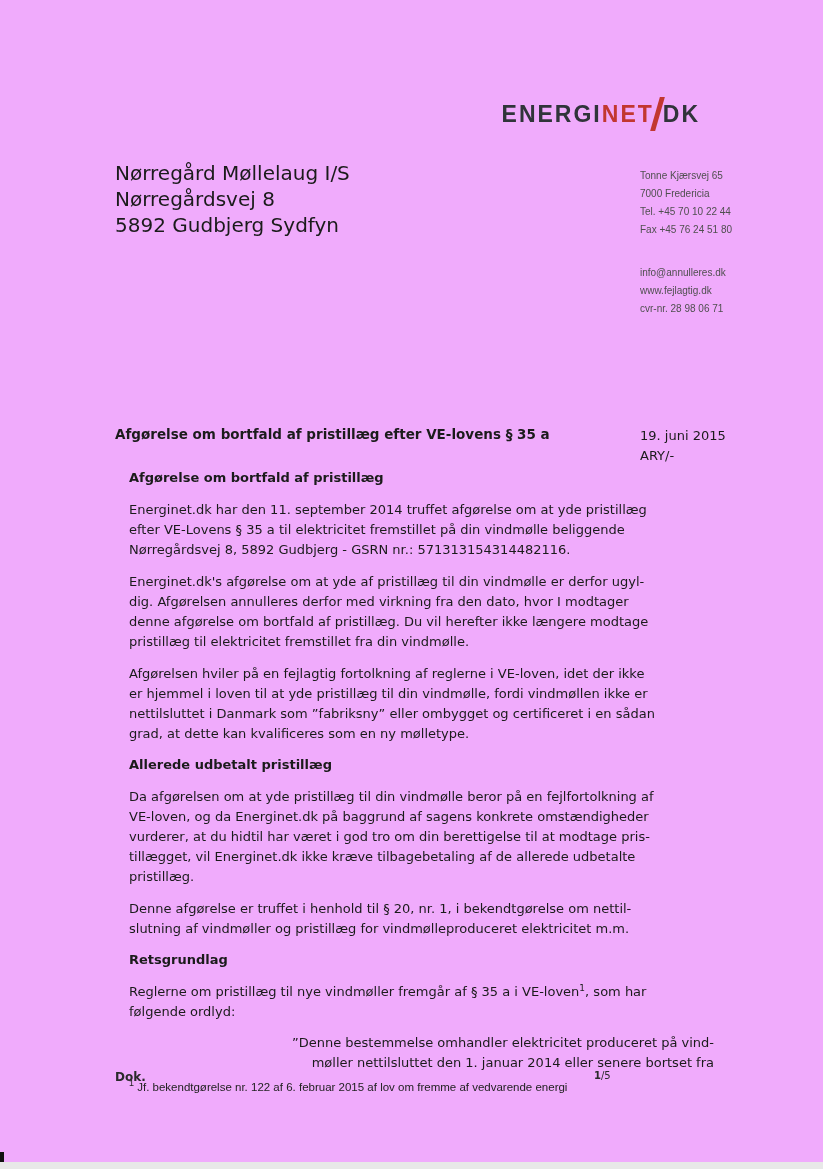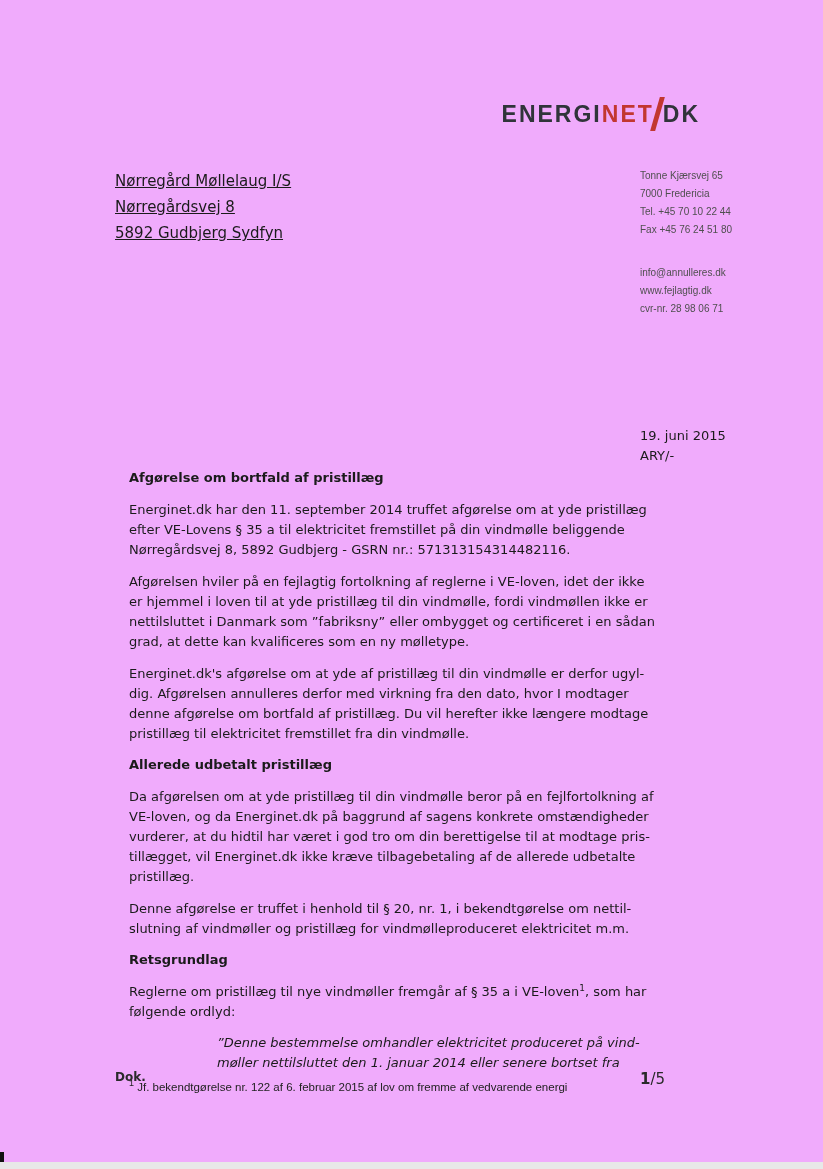--- a/index.html
+++ b/index.html
@@ -35,24 +35,23 @@
     height: 34px;
     background: #c23730;
     transform: skewX(-16deg);
     margin: 0 3px 0 1px;
   }
 
   
   .recipient {
     position: absolute;
     left: 115px;
-    top: 168px;
-    font-size: 15px;
+    top: 160px;
+    font-size: 20px;
     line-height: 26px;
-    text-decoration: underline;
   }
 
   
   .sender {
     position: absolute;
     left: 640px;
     top: 167px;
     font-family: "Liberation Sans", sans-serif;
     font-size: 10px;
     line-height: 18px;
@@ -90,21 +89,21 @@
     margin: 12px 0 11px 0;
     white-space: pre-line;
   }
   .section-heading {
     font-weight: bold;
     margin: 6px 0 1px 0;
   }
   .section-heading.first { margin-top: 0; }
   .quote {
     margin: 0 0 4px 88px !important;
-    font-style: italic;
+    text-align: right;
   }
   .sup {
     vertical-align: super;
     font-size: 9px;
     line-height: 0;
   }
   .footnote {
     font-family: "Liberation Sans", sans-serif;
     font-size: 11.5px;
     color: #222;
@@ -115,23 +114,23 @@
   .footer-left {
     position: absolute;
     left: 115px;
     top: 1070px;
     font-size: 12px;
     color: #2a2a2a;
     font-weight: bold;
   }
   .footer-page {
     position: absolute;
-    left: 640px;
+    left: 594px;
     top: 1070px;
-    font-size: 15px;
+    font-size: 10px;
     color: #2a2a2a;
   }
   .footer-page .num { font-weight: bold; }
 
   
   .corner-artifact {
     position: absolute;
     left: 0;
     bottom: 0;
     width: 4px;
@@ -161,39 +160,40 @@
     <div>Tonne Kjærsvej 65</div>
     <div>7000 Fredericia</div>
     <div>Tel. +45 70 10 22 44</div>
     <div>Fax +45 76 24 51 80</div>
     <div class="group-gap"></div>
     <div>info@annulleres.dk</div>
     <div>www.fejlagtig.dk</div>
     <div>cvr-nr. 28 98 06 71</div>
   </div>
 
+  <div class="subject">Afgørelse om bortfald af pristillæg efter VE-lovens § 35 a</div>
 
   <div class="meta">
     <div>19. juni 2015</div>
     <div>ARY/-</div>
   </div>
 
   <div class="body-col">
     <div class="section-heading first">Afgørelse om bortfald af pristillæg</div>
     <p>Energinet.dk har den 11. september 2014 truffet afgørelse om at yde pristillæg
 efter VE-Lovens § 35 a til elektricitet fremstillet på din vindmølle beliggende
 Nørregårdsvej 8, 5892 Gudbjerg - GSRN nr.: 571313154314482116.</p>
+    <p>Energinet.dk's afgørelse om at yde af pristillæg til din vindmølle er derfor ugyl-
+dig. Afgørelsen annulleres derfor med virkning fra den dato, hvor I modtager
+denne afgørelse om bortfald af pristillæg. Du vil herefter ikke længere modtage
+pristillæg til elektricitet fremstillet fra din vindmølle.</p>
     <p>Afgørelsen hviler på en fejlagtig fortolkning af reglerne i VE-loven, idet der ikke
 er hjemmel i loven til at yde pristillæg til din vindmølle, fordi vindmøllen ikke er
 nettilsluttet i Danmark som ”fabriksny” eller ombygget og certificeret i en sådan
 grad, at dette kan kvalificeres som en ny mølletype.</p>
-    <p>Energinet.dk's afgørelse om at yde af pristillæg til din vindmølle er derfor ugyl-
-dig. Afgørelsen annulleres derfor med virkning fra den dato, hvor I modtager
-denne afgørelse om bortfald af pristillæg. Du vil herefter ikke længere modtage
-pristillæg til elektricitet fremstillet fra din vindmølle.</p>
 
     <div class="section-heading">Allerede udbetalt pristillæg</div>
     <p>Da afgørelsen om at yde pristillæg til din vindmølle beror på en fejlfortolkning af
 VE-loven, og da Energinet.dk på baggrund af sagens konkrete omstændigheder
 vurderer, at du hidtil har været i god tro om din berettigelse til at modtage pris-
 tillægget, vil Energinet.dk ikke kræve tilbagebetaling af de allerede udbetalte
 pristillæg.</p>
     <p>Denne afgørelse er truffet i henhold til § 20, nr. 1, i bekendtgørelse om nettil-
 slutning af vindmøller og pristillæg for vindmølleproduceret elektricitet m.m.</p>
 

